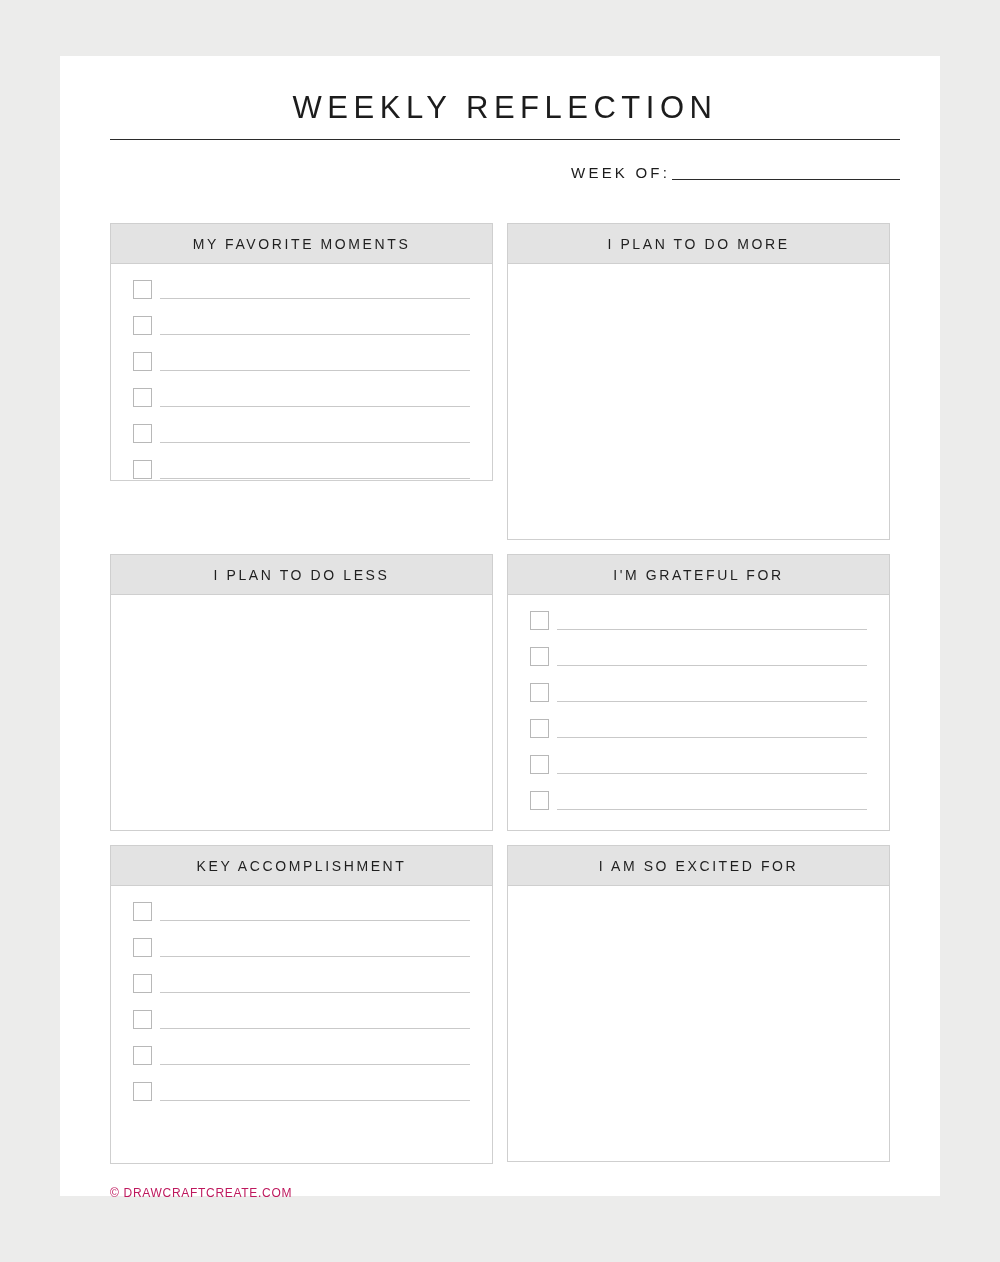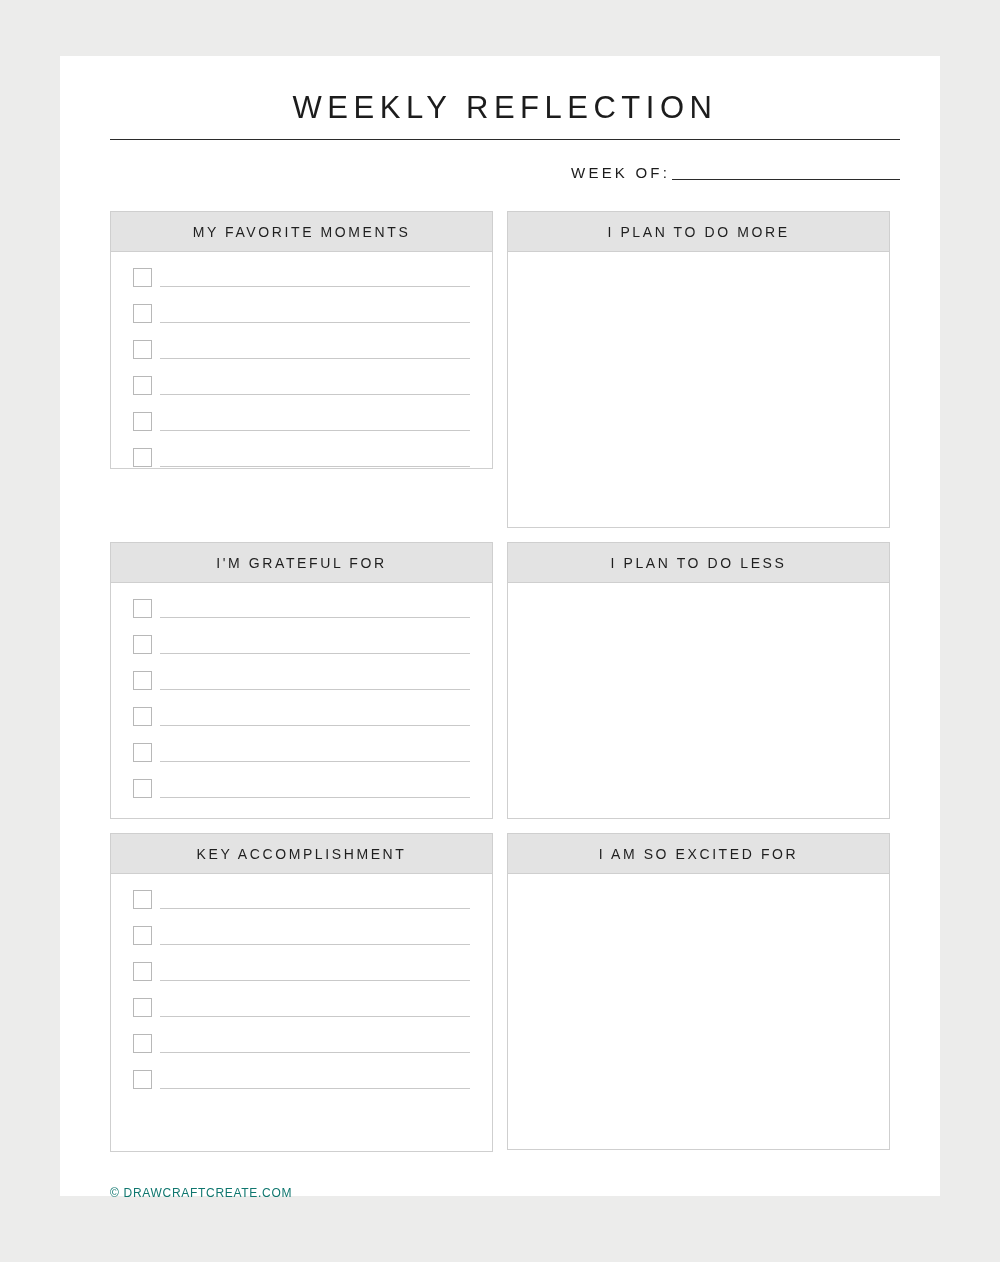--- a/index.html
+++ b/index.html
@@ -58,21 +58,21 @@
   }
   .weekof-line {
     width: 228px;
     border-bottom: 1.2px solid #2b2b2b;
     height: 14px;
     margin-left: 2px;
   }
 
   
   .grid {
-    margin-top: 30px;
+    margin-top: 42px;
     display: grid;
     grid-template-columns: 383px 383px;
     column-gap: 24px;
     row-gap: 26px;
     gap: 14px;
   }
   .card {
     border: 1px solid #cfcfcf;
     box-sizing: border-box;
     background: #fff;
@@ -121,21 +121,21 @@
   }
 
   .row1 .card-body.checklist-body { height: 210px; }
 
   .footer {
     position: absolute;
     left: 0;
     bottom: -30px;
     font-size: 12px;
     letter-spacing: 0.7px;
-    color: #0f766e;
+    color: #be185d;
     text-align: right;
   }
 </style>
 </head>
 <body>
 
 <div class="page">
   <div class="sheet-inner">
 
     <div>
@@ -177,20 +177,25 @@
             <span class="check-line"></span>
           </div>
         </div>
       </div>
 
       <div class="card row1" style="height:317px">
         <div class="card-head">I PLAN TO DO MORE</div>
         <div class="card-body blank-body"></div>
       </div>
 
+      <div class="card row2" style="height:277px">
+        <div class="card-head">I PLAN TO DO LESS</div>
+        <div class="card-body blank-body"></div>
+      </div>
+
       <div class="card checklist row2" style="height:277px">
         <div class="card-head">I'M GRATEFUL FOR</div>
         <div class="card-body">
           <div class="check-row">
             <span class="checkbox"></span>
             <span class="check-line"></span>
           </div>
           <div class="check-row">
             <span class="checkbox"></span>
             <span class="check-line"></span>
@@ -207,25 +212,20 @@
             <span class="checkbox"></span>
             <span class="check-line"></span>
           </div>
           <div class="check-row">
             <span class="checkbox"></span>
             <span class="check-line"></span>
           </div>
         </div>
       </div>
 
-      <div class="card row2" style="height:277px">
-        <div class="card-head">I PLAN TO DO LESS</div>
-        <div class="card-body blank-body"></div>
-      </div>
-
       <div class="card checklist row3" style="height:319px">
         <div class="card-head">KEY ACCOMPLISHMENT</div>
         <div class="card-body">
           <div class="check-row">
             <span class="checkbox"></span>
             <span class="check-line"></span>
           </div>
           <div class="check-row">
             <span class="checkbox"></span>
             <span class="check-line"></span>

